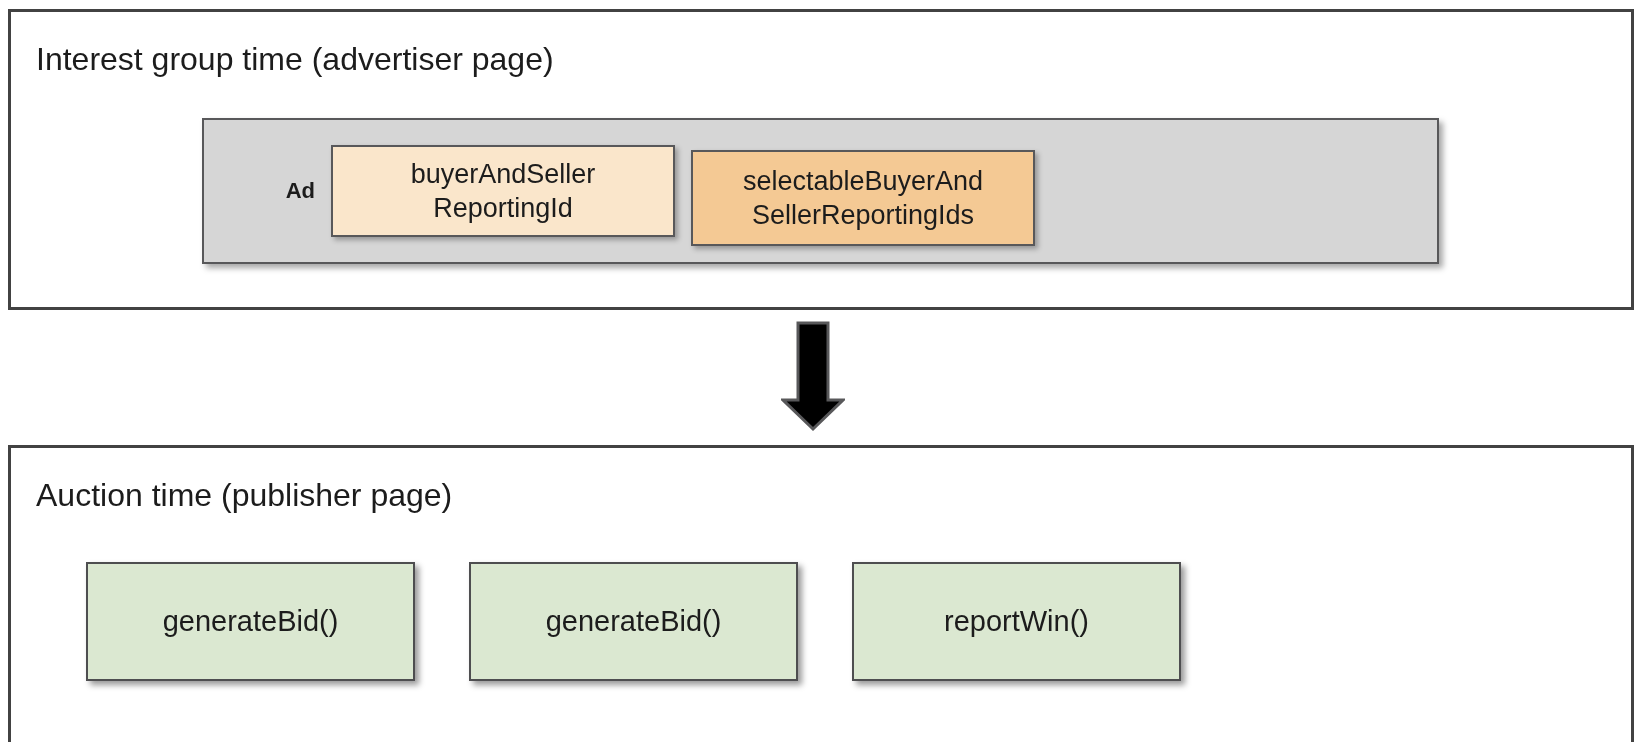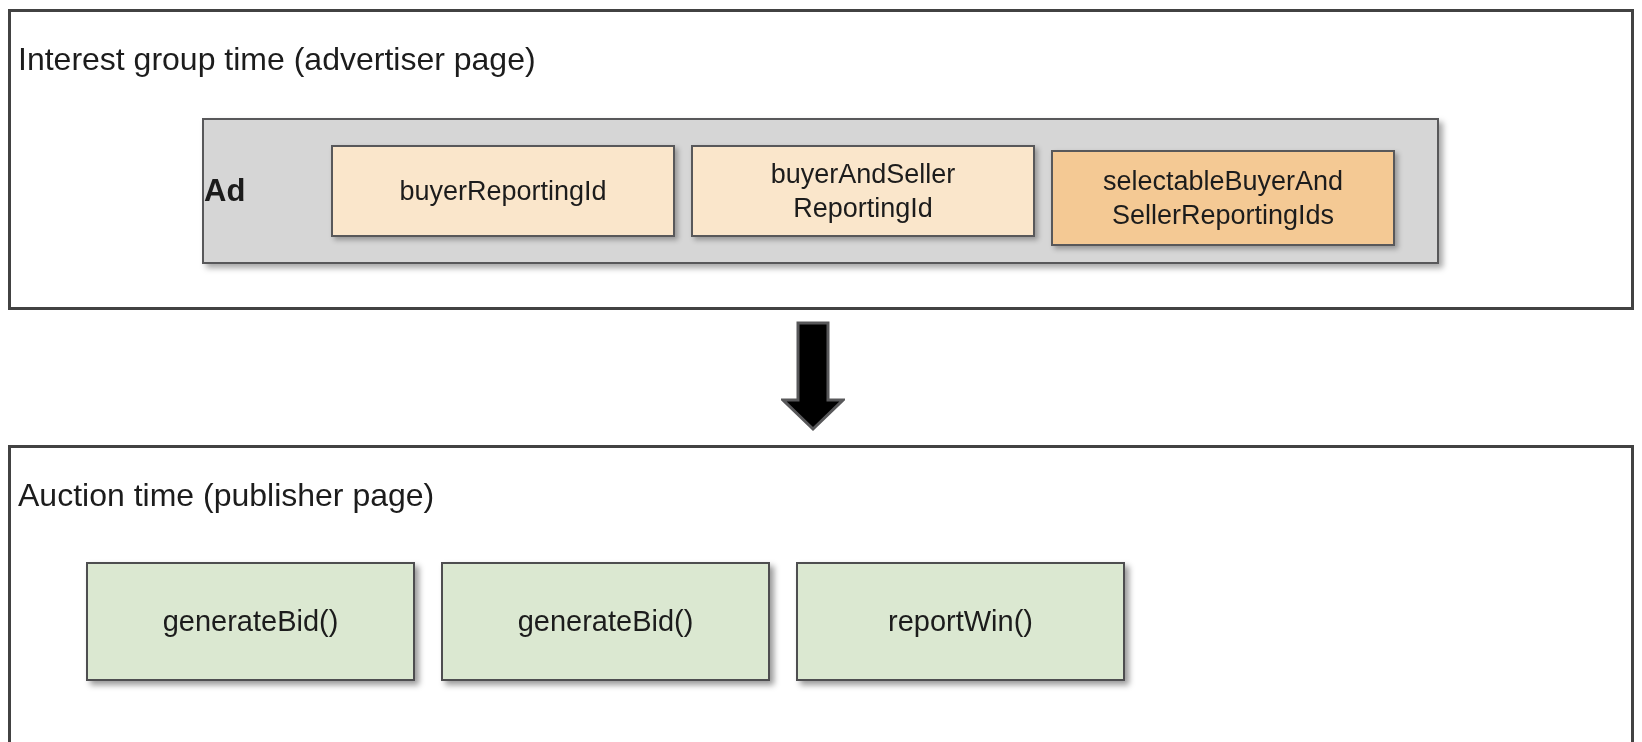--- a/index.html
+++ b/index.html
@@ -16,43 +16,43 @@
     position: absolute;
     background: #ffffff;
     border: 3px solid #424242;
     box-sizing: border-box;
   }
   #panel-top    { left: 8px; top: 9px;   width: 1626px; height: 301px; }
   #panel-bottom { left: 8px; top: 445px; width: 1626px; height: 301px; }
 
   .panel-title {
     position: absolute;
-    left: 7px; top: 29px;
+    left: 25px; top: 29px;
     font-size: 32px;
     white-space: nowrap;
   }
 
   #ad-container {
     position: absolute;
     left: 191px; top: 106px;   
     width: 1237px; height: 146px;
     background: #d6d6d6;
     border: 2px solid #58585a;
     box-sizing: border-box;
     box-shadow: 4px 4px 6px rgba(0,0,0,0.35);
     display: flex;
     align-items: center;
     gap: 16px;
   }
   #ad-label {
     width: 111px;
     flex: 0 0 111px;
-    text-align: left;
+    text-align: right;
     font-weight: bold;
-    font-size: 31px;
+    font-size: 22px;
   }
   .id-box {
     width: 344px;
     flex: 0 0 344px;
     height: 92px;
     box-sizing: border-box;
     border: 2px solid #58585a;
     box-shadow: 3px 3px 5px rgba(0,0,0,0.3);
     display: flex;
     align-items: center;
@@ -68,21 +68,21 @@
   #down-arrow {
     position: absolute;
     left: 781px; top: 320px;
     width: 64px; height: 112px;
   }
 
   #fn-row {
     position: absolute;
     left: 75px; top: 114px;    
     display: flex;
-    gap: 26px;
+    gap: 54px;
   }
   .fn-box {
     width: 329px;
     height: 119px;
     box-sizing: border-box;
     background: #dbe8d1;
     border: 2px solid #4e4e50;
     box-shadow: 4px 4px 6px rgba(0,0,0,0.4);
     display: flex;
     align-items: center;
@@ -93,21 +93,20 @@
 </style>
 </head>
 <body>
 
 <div class="panel" id="panel-top">
   <div class="panel-title">Interest group time (advertiser page)</div>
 
   <div id="ad-container">
     <div id="ad-label">Ad</div>
 
-    <div class="id-box light">buyerReportingId</div>
 
     <div class="id-box light">buyerAndSeller
 ReportingId</div>
 
     <div class="id-box highlight">selectableBuyerAnd
 SellerReportingIds</div>
   </div>
 </div>
 
 <svg id="down-arrow" viewBox="0 0 64 112" xmlns="http://www.w3.org/2000/svg">

